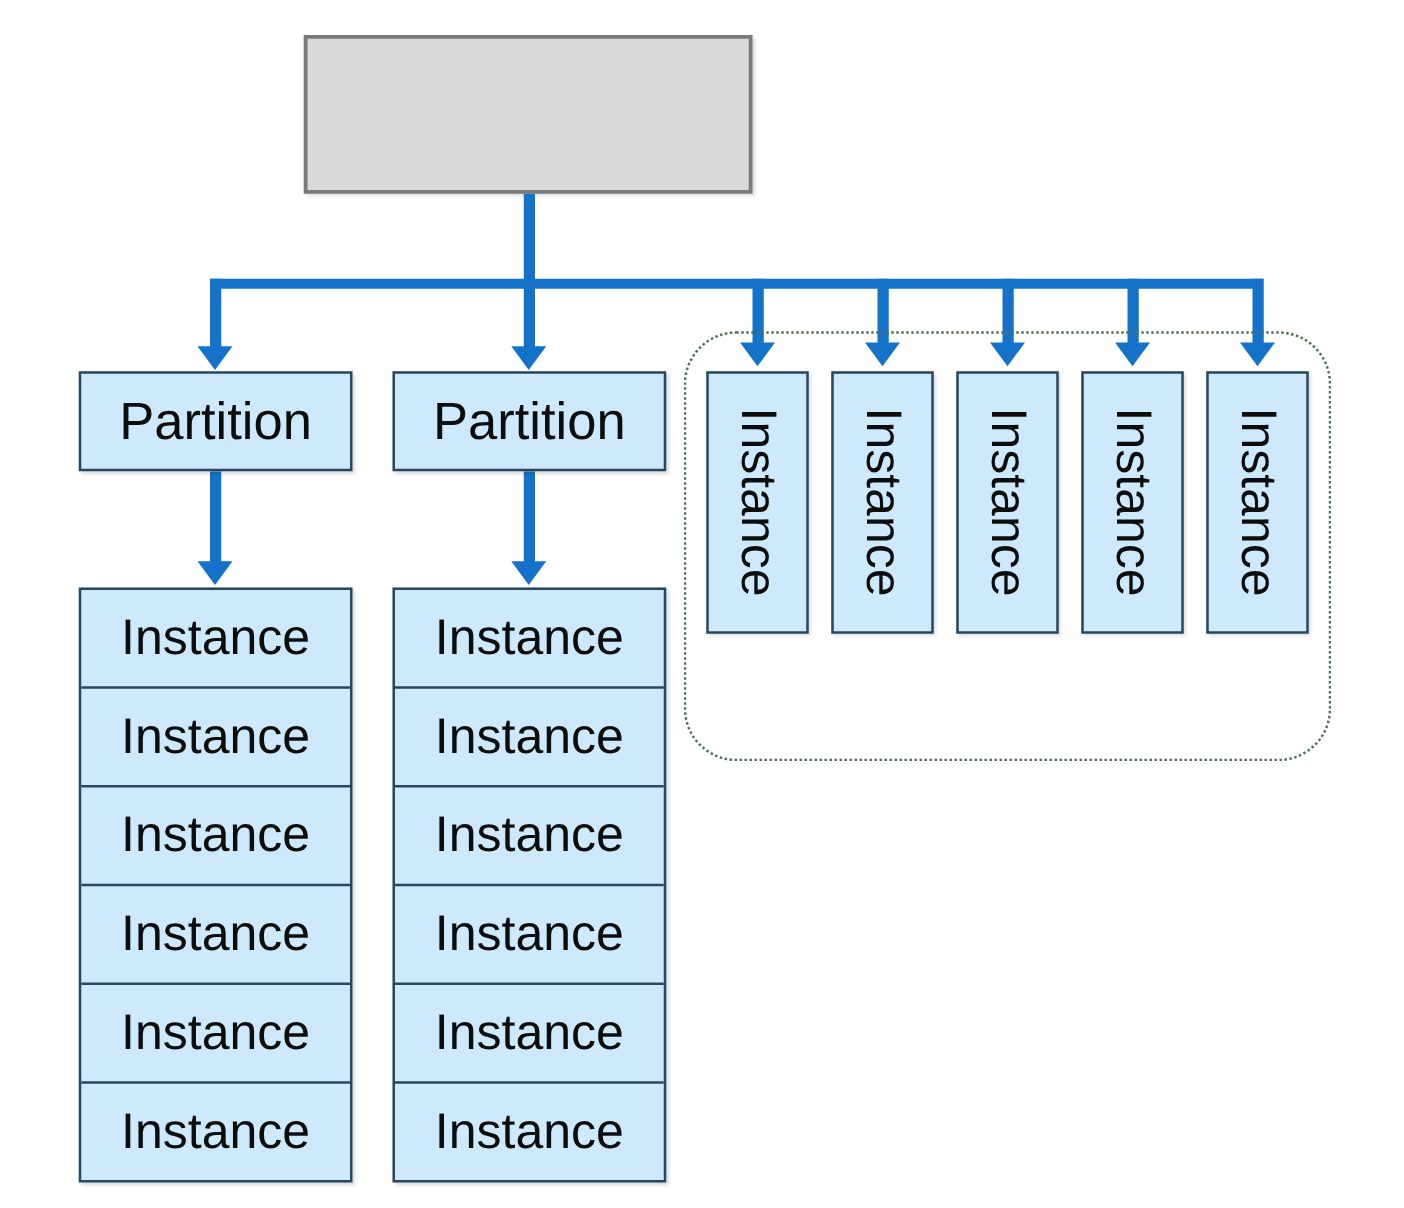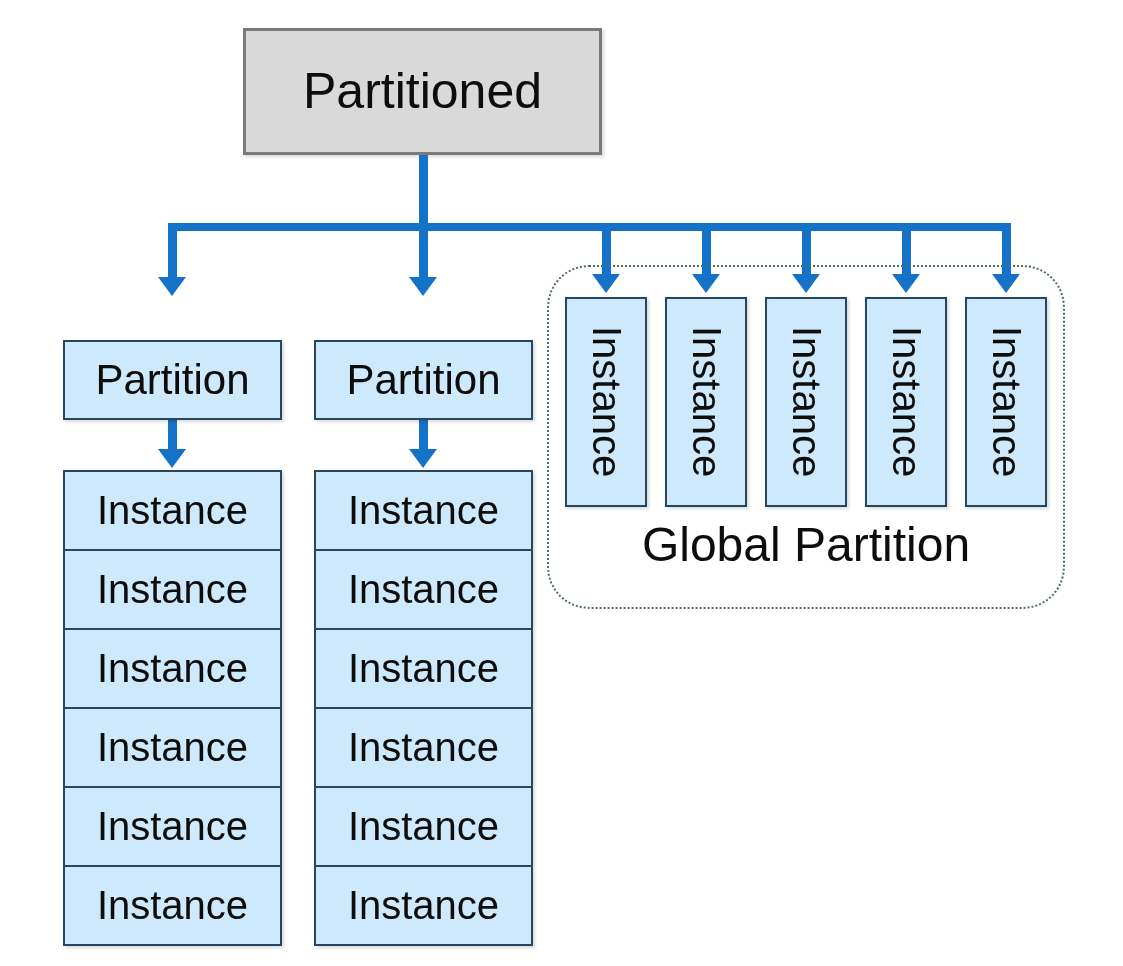--- a/index.html
+++ b/index.html
@@ -34,21 +34,20 @@
     font-size: 50px;
     line-height: 1.15;
   }
   .blue-box {
     background: #cde9fb;
     border: 2px solid #28465f;
   }
   .partition-box {
     top: 297px; width: 219px; height: 80px;
     font-size: 42px;
-    margin-top: 43px;
   }
   #partition-box-1 { left: 63px; }
   #partition-box-2 { left: 314px; }
   
   .stack {
     position: absolute;
     top: 470px; width: 219px;
     box-sizing: border-box;
     background: #cde9fb;
     border: 2px solid #28465f;
@@ -127,21 +126,20 @@
   #stem-s2        { left: 419px; top: 377px; width: 9px; height: 73px; }
   #head-s1        { left: 158px; top: 449px; }
   #head-s2        { left: 409px; top: 449px; }
 </style>
 </head>
 <body>
 
 <div id="canvas">
 
   <div class="box root-box">
-    <span>Partitioned</span>
   </div>
 
   <div class="line" id="stem-root"></div>
   <div class="line" id="h-line"></div>
   <div class="line" id="drop-p1"></div>
   <div class="arrow-down" id="head-p1"></div>
   <div class="arrow-down" id="head-p2"></div>
   <div class="line" id="drop-g1"></div>
   <div class="line" id="drop-g2"></div>
   <div class="line" id="drop-g3"></div>
@@ -217,15 +215,14 @@
   <div class="box blue-box v-instance" id="v-instance-3">
     <span class="v-text">Instance</span>
   </div>
   <div class="box blue-box v-instance" id="v-instance-4">
     <span class="v-text">Instance</span>
   </div>
   <div class="box blue-box v-instance" id="v-instance-5">
     <span class="v-text">Instance</span>
   </div>
 
-  <div class="global-label">Global Partition</div>
 
 </div>
 
 </body></html>

